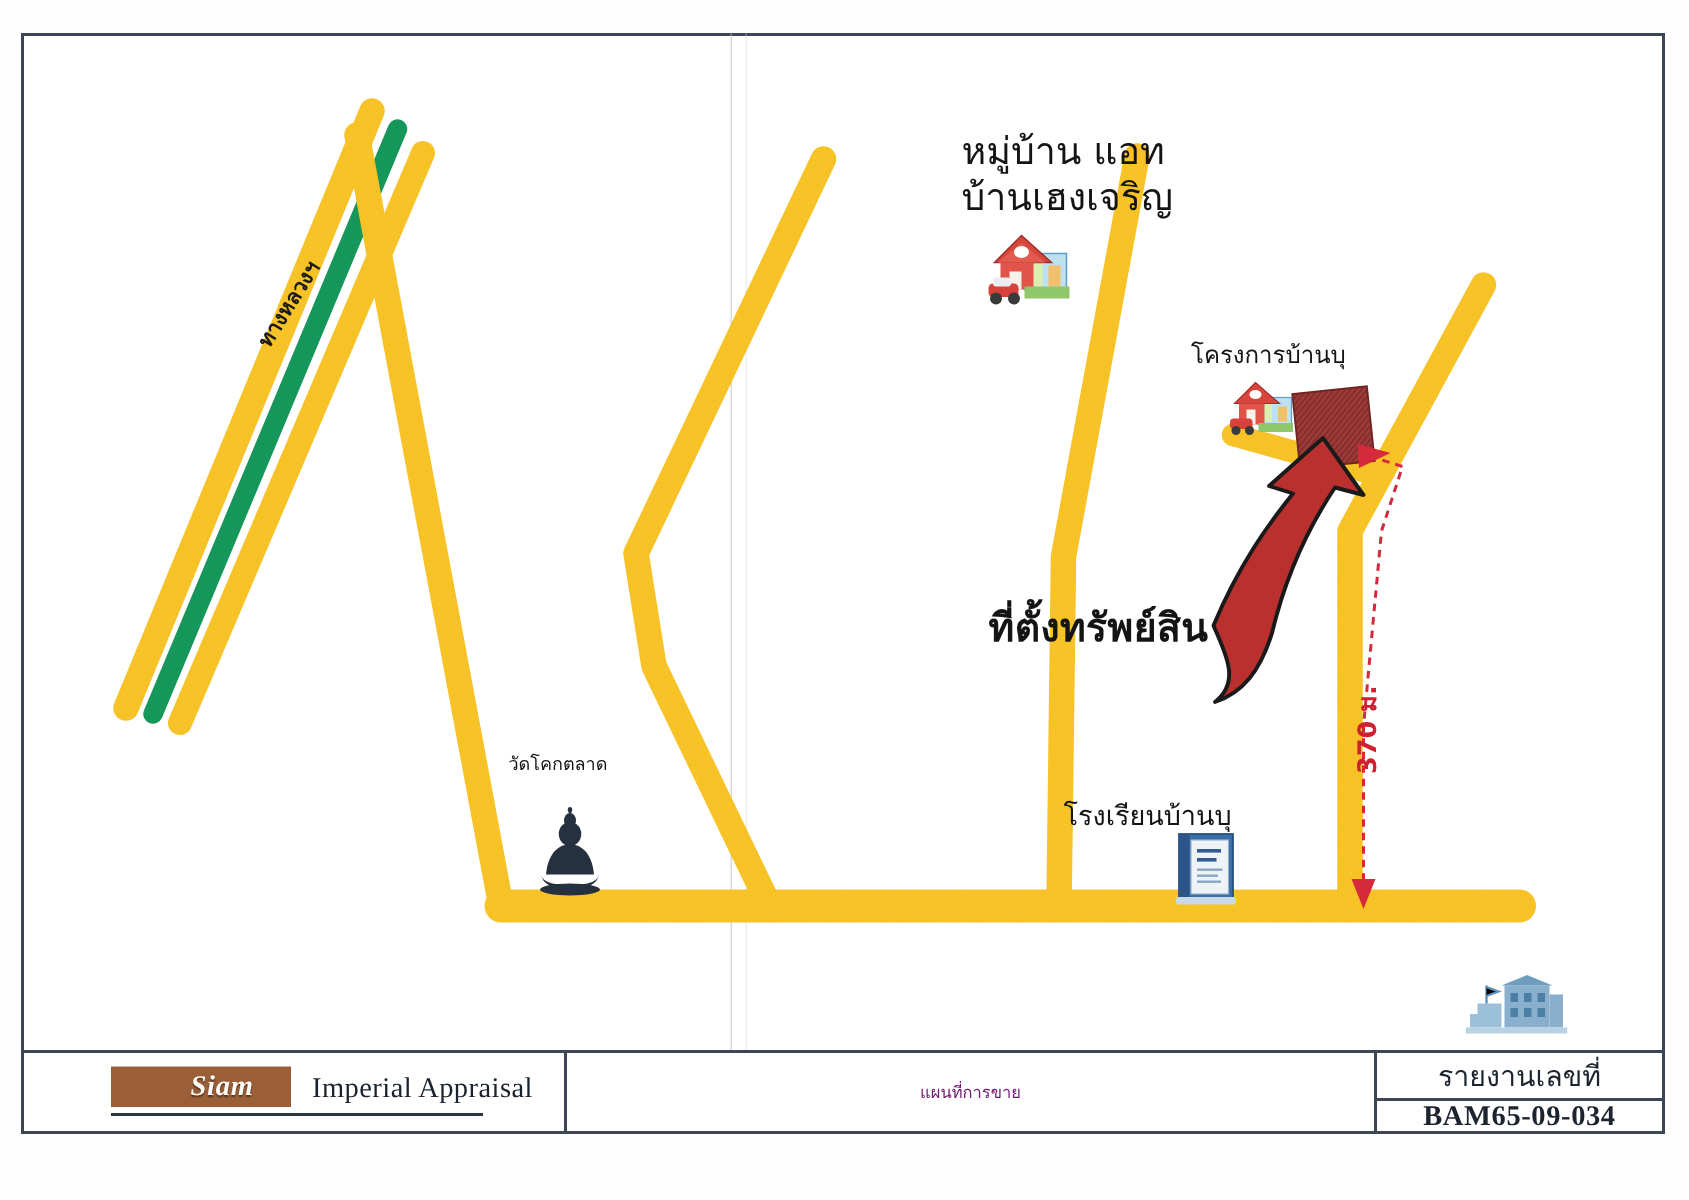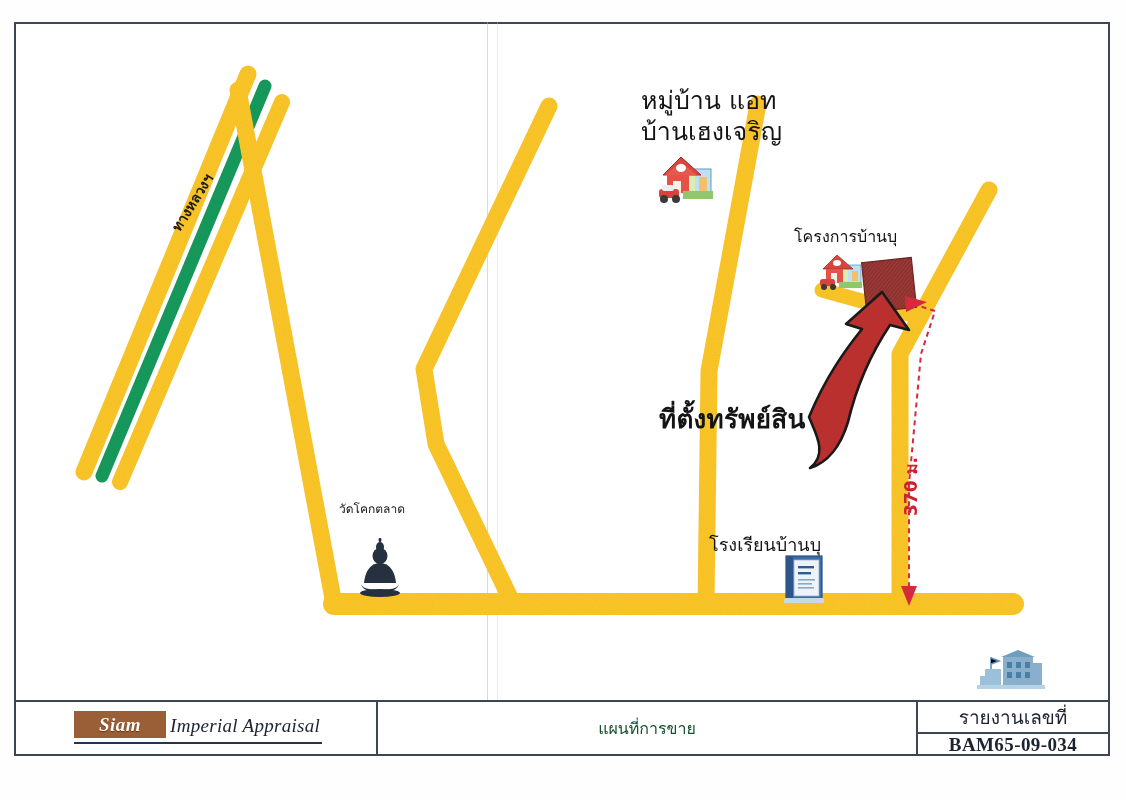--- a/index.html
+++ b/index.html
@@ -58,35 +58,35 @@
   
   #titleblock{
     position:absolute;left:14px;top:700px;width:1096px;height:56px;
     border:2px solid #3c4654;box-sizing:border-box;display:flex;background:#fff;
   }
   #tb-logo{width:360px;border-right:2px solid #3c4654;position:relative;}
   #tb-mid{flex:1;border-right:2px solid #3c4654;display:flex;align-items:center;justify-content:center;}
   #tb-right{width:190px;display:flex;flex-direction:column;}
   #tb-right .cell{flex:1;display:flex;align-items:center;justify-content:center;font-size:19px;color:#1c2430;}
   #tb-right .cell.top{border-bottom:2px solid #3c4654;}
-  #tb-mid-text{font-size:16px;color:#14532d;}
+  #tb-mid-text{font-size:11px;color:#701a75;}
   #tb-report-no{font-family:"Liberation Serif","DejaVu Serif",serif;font-weight:700;letter-spacing:.4px;font-size:13px;}
 
   
   #logo-wrap{position:absolute;left:58px;top:9px;display:flex;align-items:flex-end;}
   #logo-badge{
     width:92px;height:27px;background:linear-gradient(145deg,#a6leftfff,#a5663c 0%,#8d5330 55%,#a06540 100%);
-    background-color:#9a5f37;display:flex;align-items:center;justify-content:center;
+    background-color:#9a5f37;display:flex;align-items:center;justify-content:center;padding-left:28px;
   }
   #logo-badge span{
     color:#fdfbf7;font-family:"Liberation Serif","DejaVu Serif",serif;font-style:italic;
     font-weight:700;font-size:19px;letter-spacing:.5px;text-shadow:0 1px 1px rgba(0,0,0,.45);
   }
   #logo-text{
-    margin-left:4px;font-family:"Liberation Serif","DejaVu Serif",serif;font-style:italic;
+    margin-left:14px;font-family:"Liberation Serif","DejaVu Serif",serif;
     font-size:19px;color:#1b2330;letter-spacing:.3px;padding-bottom:1px;
   }
   #logo-rule{position:absolute;left:58px;top:40px;width:248px;height:1.5px;background:#2b3440;}
 </style>
 </head>
 <body>
 
 <div id="page">
 
   <div id="frame"></div>

